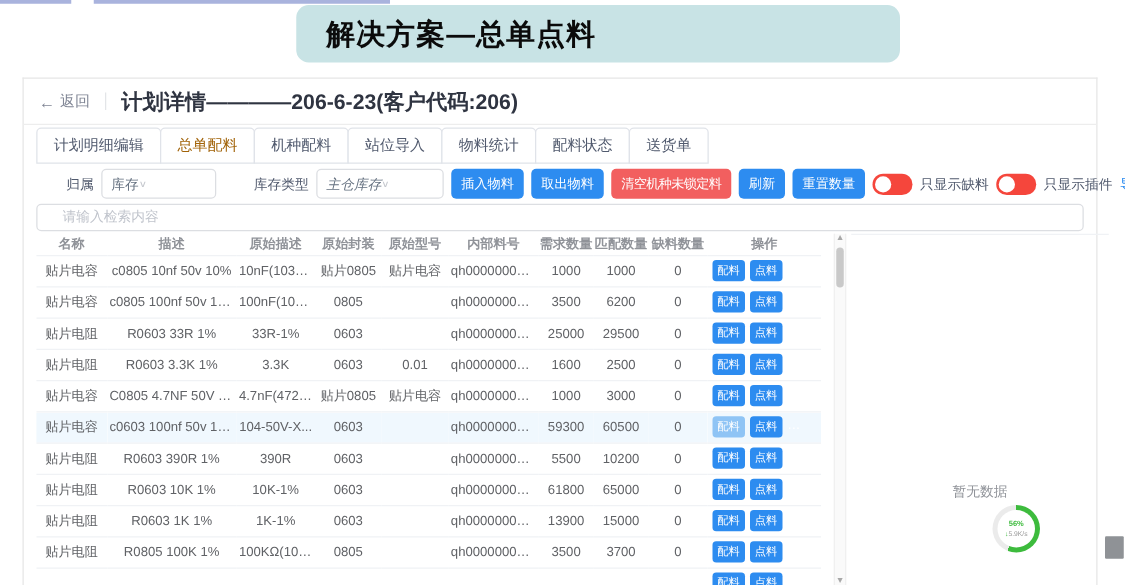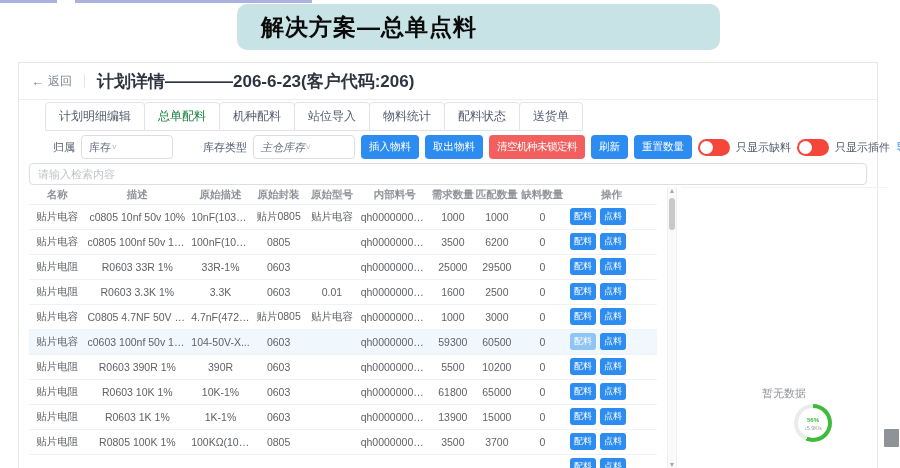--- a/index.html
+++ b/index.html
@@ -18,43 +18,43 @@
   .backbar { position:absolute; top:0; left:0; right:0; height:37px; display:flex;
     align-items:center; padding:0 12px; border-bottom:1px solid #ededed; }
   .back-link { display:flex; align-items:center; gap:4px; color:#808695; font-size:12px; cursor:pointer; }
   .back-arrow { font-size:13px; }
   .v-divider { width:1px; height:14px; background:#e3e5e8; margin:0 12px; }
   .plan-title { font-size:17px; color:#2f3441; font-weight:bold; }
 
   .tabsrow { position:absolute; top:40px; left:10px; right:10px; height:28px; display:flex; align-items:flex-end; }
   .tab { border:1px solid #e0e3e9; background:#fff; padding:5px 13px; font-size:12px;
     color:#515a6e; margin-left:-1px; border-radius:4px 4px 0 0; cursor:pointer; white-space:nowrap; }
-  .tab:first-child { margin-left:16px; }
-  .tab.active { color:#15803d; }
+  .tab:first-child { margin-left:0; }
+  .tab.active { color:#a16207; }
 
   .filterrow { position:absolute; top:72px; left:10px; right:8px; height:24px;
     display:flex; align-items:center; gap:6px; white-space:nowrap; }
   .f-label { font-size:11px; color:#515a6e; flex:none;margin-left:24px; }
   .select { height:24px; border:1px solid #dcdee2; border-radius:4px; background:#fff;
     display:flex; align-items:center; justify-content:flex-start; padding:0 7px;
     font-size:11px; color:#657180; cursor:pointer; flex:none; }
   .select.w1 { width:92px; } .select.w2 { width:102px;font-style:italic; }
   .select .caret { color:#c5c8ce; font-size:9px; transform:scaleY(.8); }
   .btn { height:24px; border:none; border-radius:4px; color:#fff; font-size:10.5px;
     padding:0 8px; cursor:pointer; flex:none; font-family:inherit; }
   .btn.primary { background:#2d8cf0;font-family:Liberation Mono, monospace; }
   .btn.danger { background:#f25f5f; letter-spacing:-0.5px; }
   .toggle { width:32px; height:17px; border-radius:9px; background:#f5463c; position:relative; cursor:pointer; flex:none; }
   .toggle .knob { position:absolute; left:2px; top:2px; width:13px; height:13px; border-radius:50%; background:#fff; }
   .toggle-label { font-size:11px; color:#515a6e; flex:none; }
   .export-link { margin-left:auto; font-size:11px; color:#2d8cf0; cursor:pointer; flex:none; }
 
   .searchrow { position:absolute; top:100px; left:10px; right:10px; }
   .search-input { width:100%; height:22px; border:1px solid #dcdee2; border-radius:4px;
-    font-size:11px; padding:0 8px; color:#606266; outline:none; font-family:inherit; }
+    font-size:11px; padding:0 20px; color:#606266; outline:none; font-family:inherit; }
   .search-input::placeholder { color:#c0c4cc; }
 
   .content { position:absolute; top:124px; left:10px; right:0; bottom:0; }
   .tablewrap { position:absolute; left:0; top:0; width:628px; bottom:0; overflow:hidden; }
   table { width:100%; border-collapse:collapse; table-layout:fixed; }
   th { font-size:10.5px; color:#909399; font-weight:bold; height:17px; text-align:center;
     overflow:hidden; white-space:nowrap; }
   td { font-size:10.5px; color:#606266; height:25px; text-align:center; border-top:1px solid #f0f2f5;
     overflow:hidden; white-space:nowrap; text-overflow:ellipsis; padding:0 2px; }
   tr.hl td { background:#f0f8fe; }

